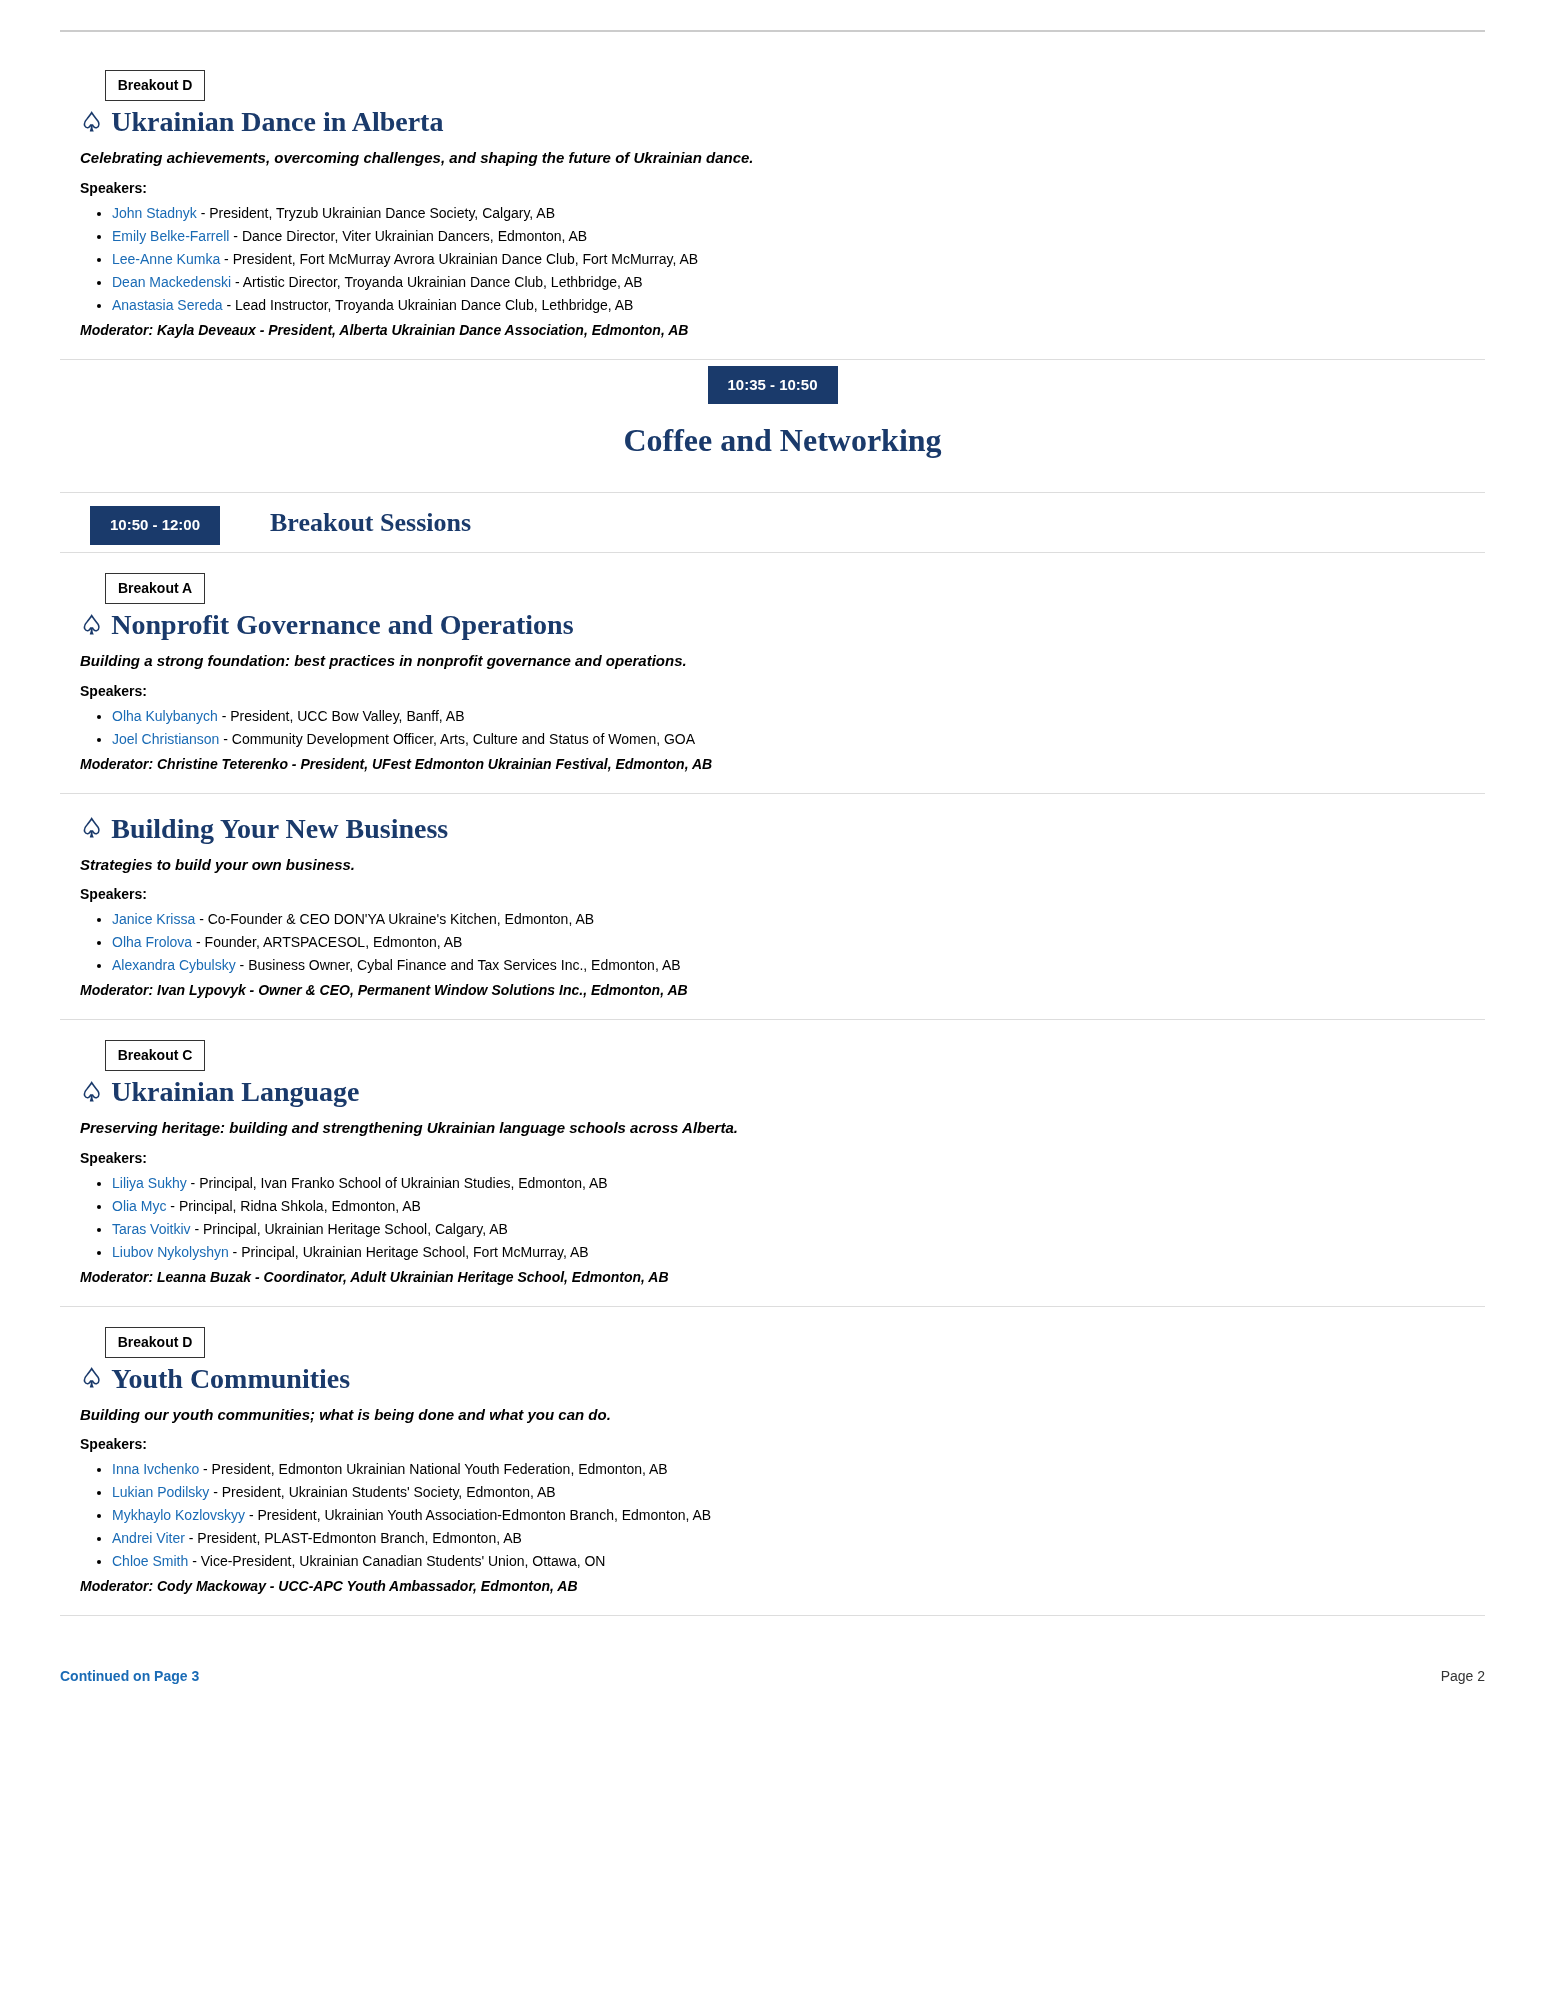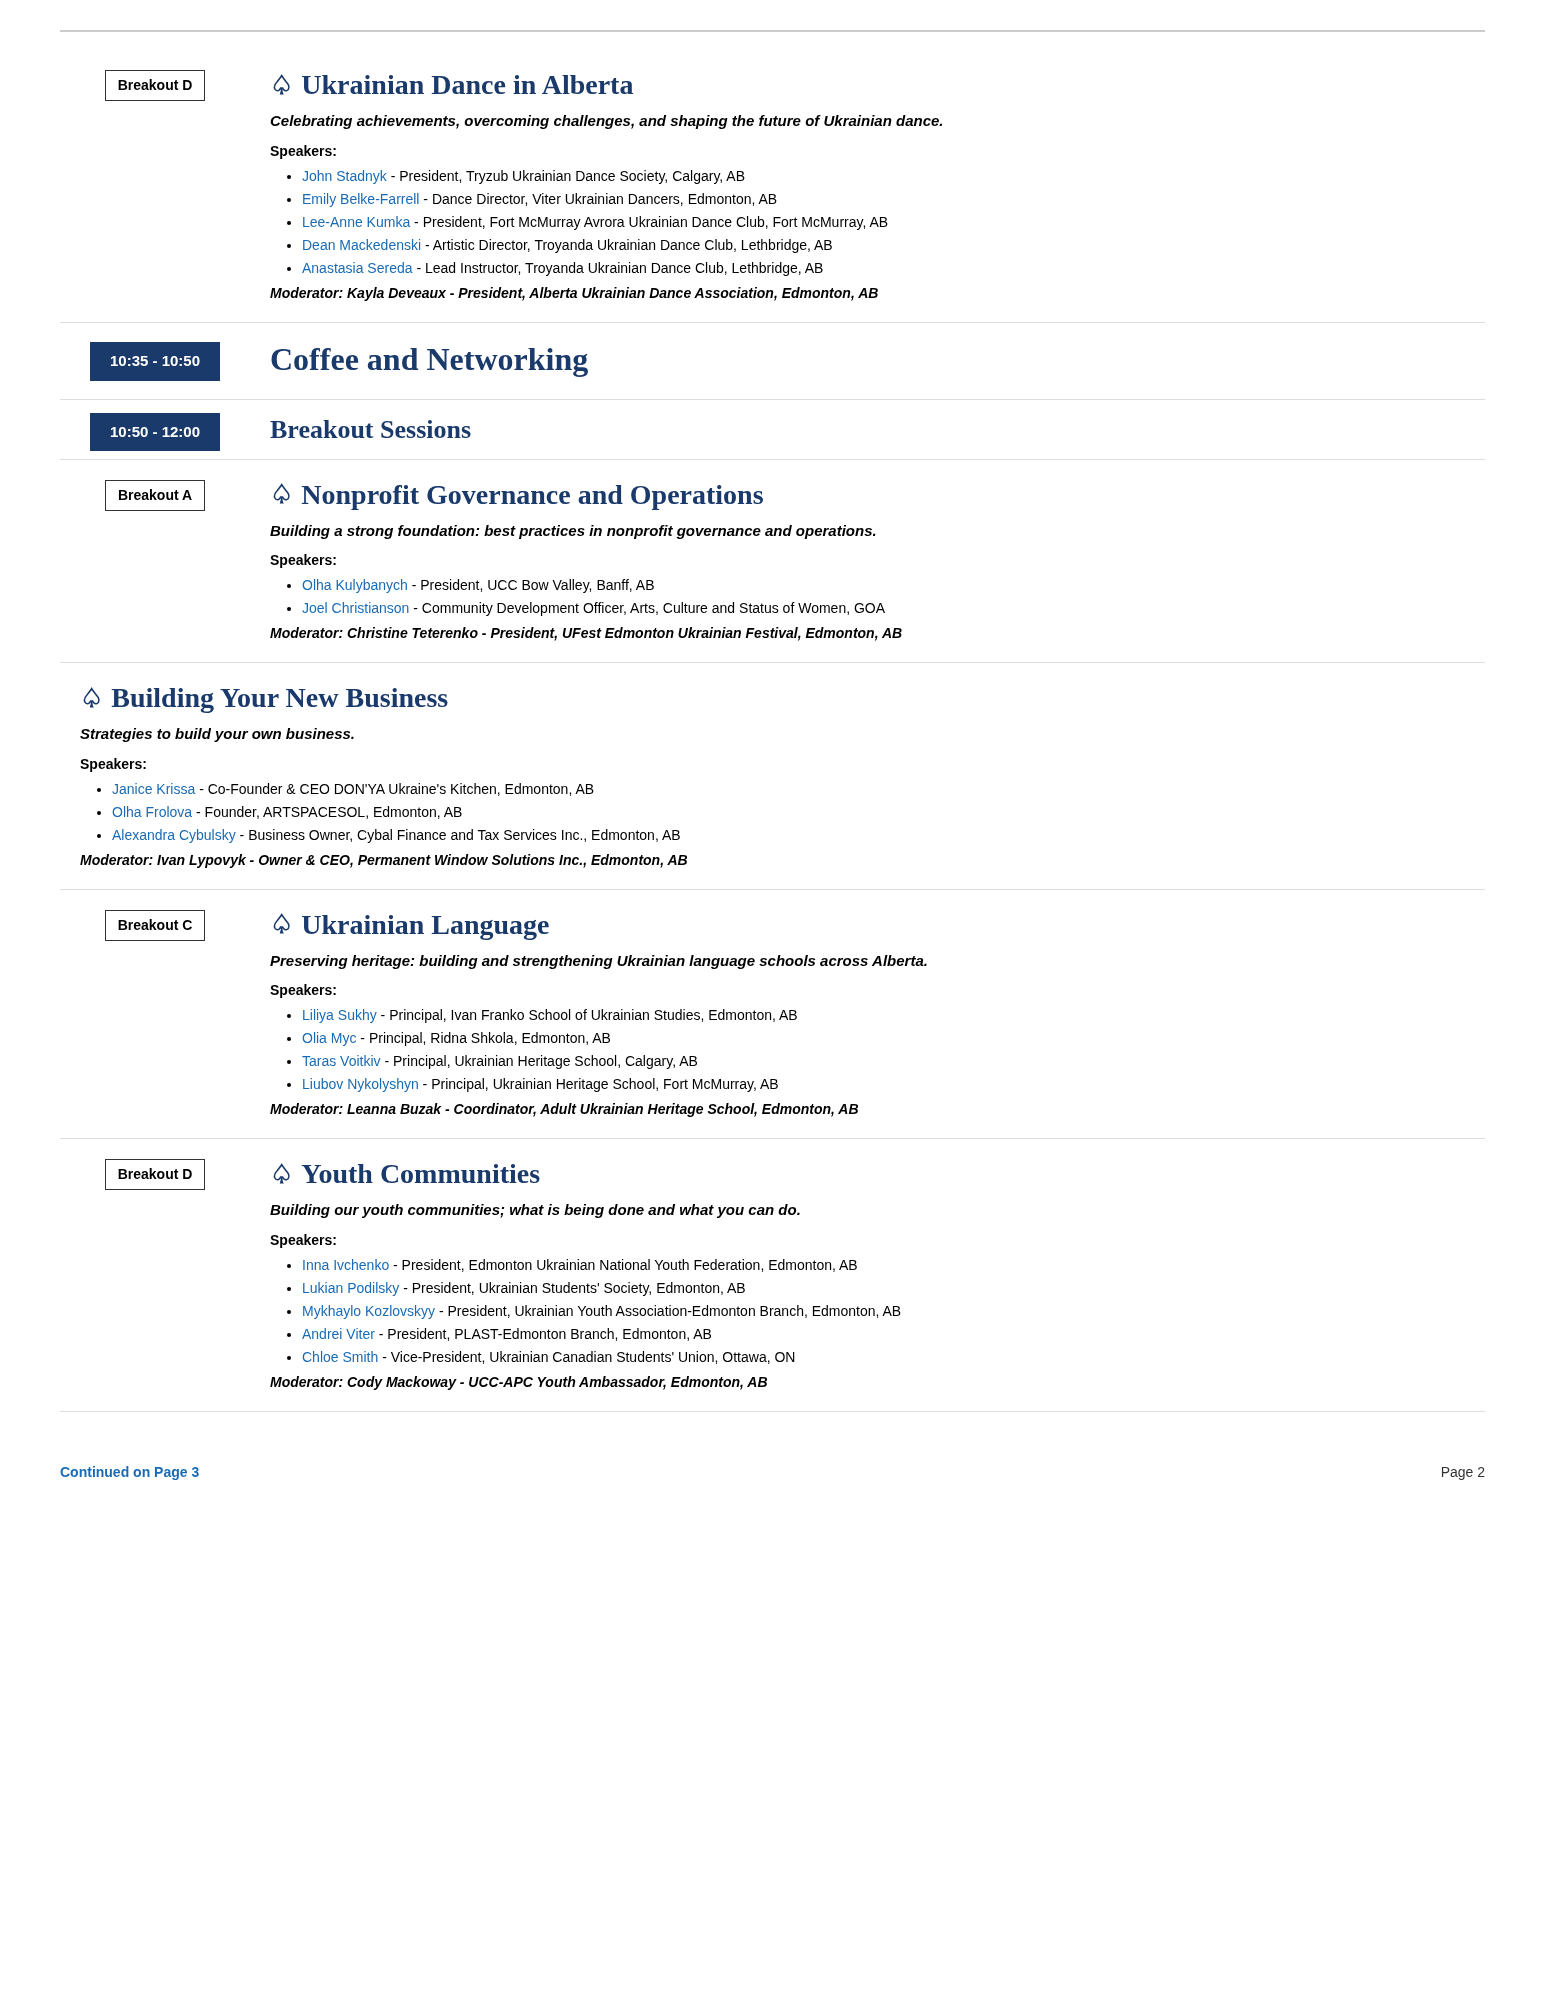--- a/index.html
+++ b/index.html
@@ -14,21 +14,21 @@
       line-height: 1.5;
     }
 
     .top-border {
       border-top: 2px solid #cccccc;
       margin-bottom: 18px;
     }
 
     .session-row {
       display: flex;
-      flex-direction: row;
+      flex-direction: column;
       margin-bottom: 0;
       border-bottom: 1px solid #dddddd;
       padding-bottom: 18px;
       padding-top: 14px;
     }
 
     .label-col {
       width: 190px;
       min-width: 190px;
       display: flex;
@@ -113,24 +113,25 @@
 
     .moderator {
       font-style: italic;
       font-weight: bold;
       font-size: 14px;
       margin-top: 4px;
     }
 
     .coffee-row {
       display: flex;
+      flex-direction: column;
       align-items: center;
       margin-bottom: 0;
       border-bottom: 1px solid #dddddd;
-      padding-bottom: 4px;
+      padding-bottom: 16px;
       padding-top: 0;
     }
 
     .coffee-title {
       font-size: 32px;
       font-weight: bold;
       color: #1a3a6b;
       font-family: Georgia, 'Times New Roman', serif;
       padding: 12px 0;
     }

